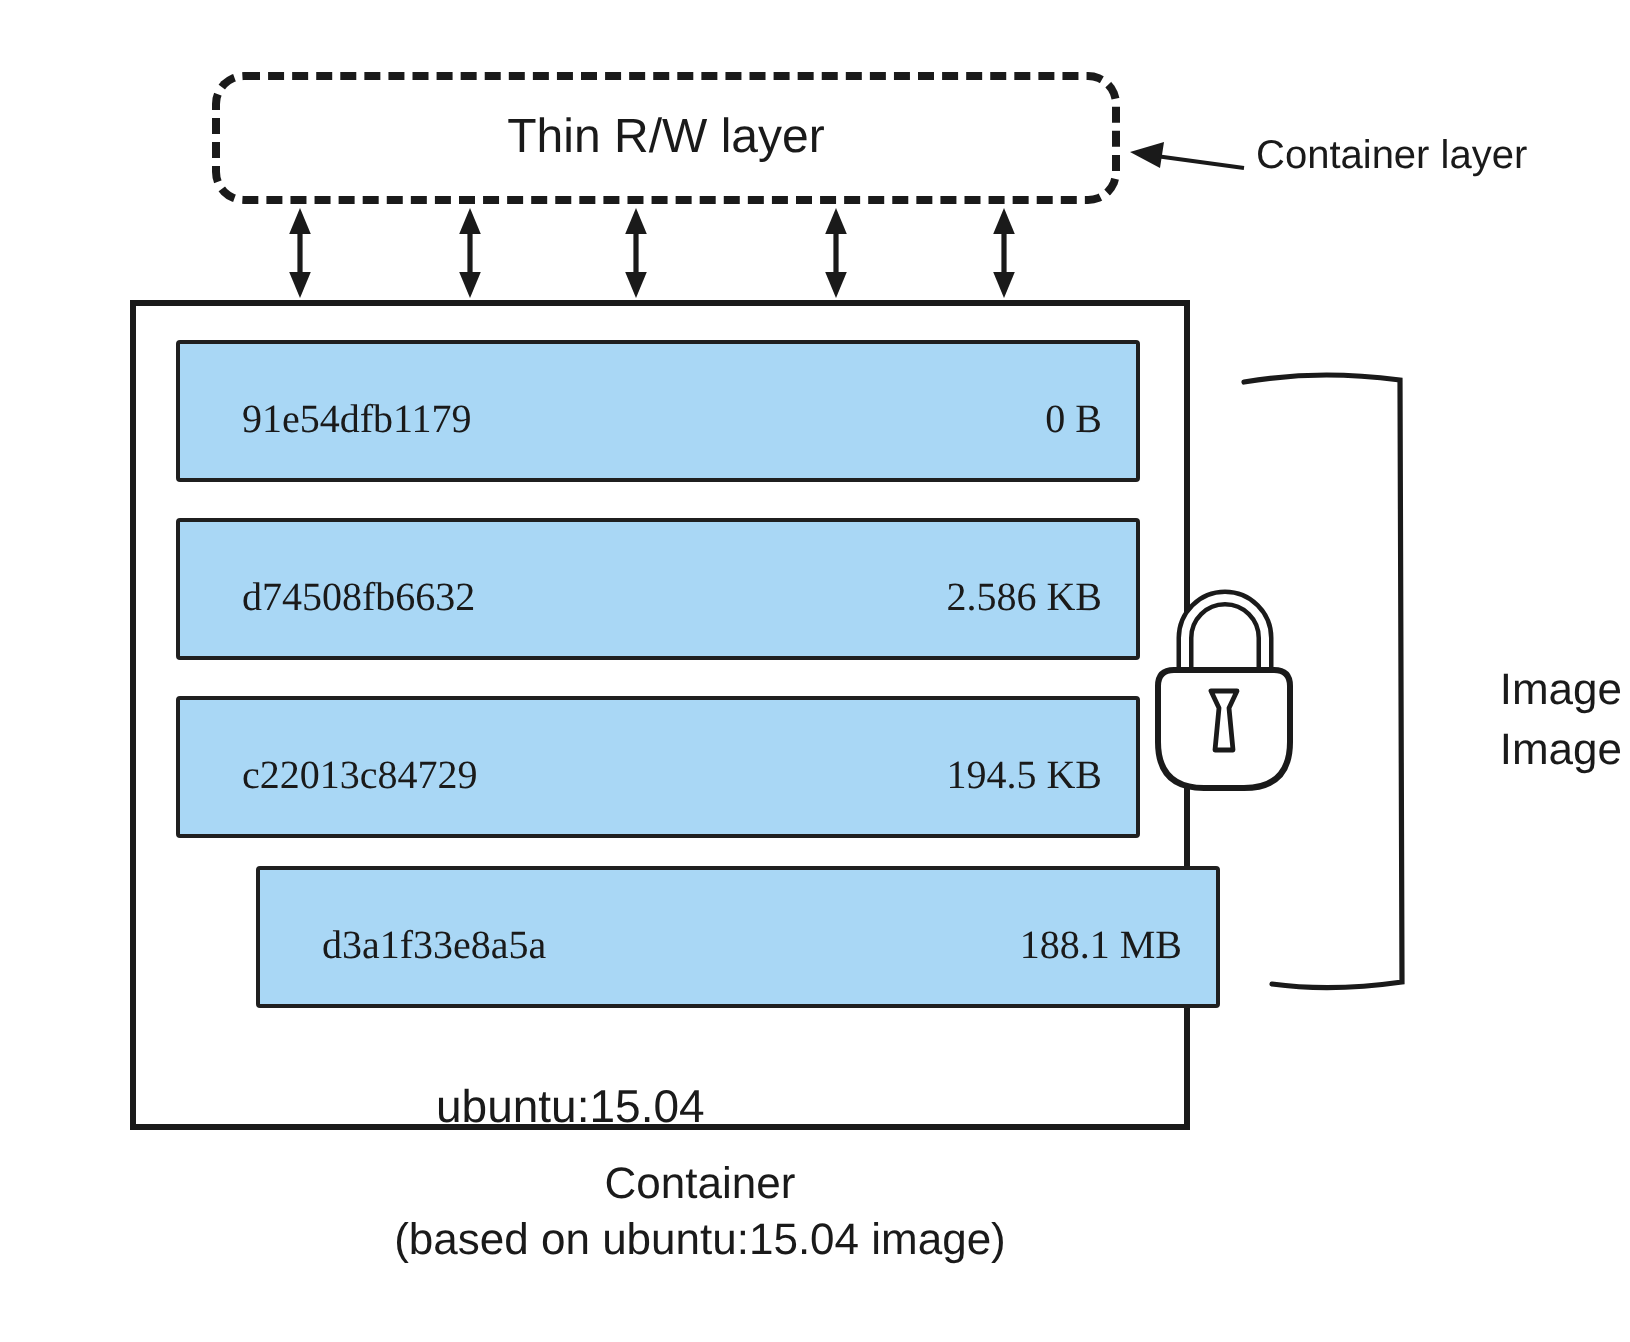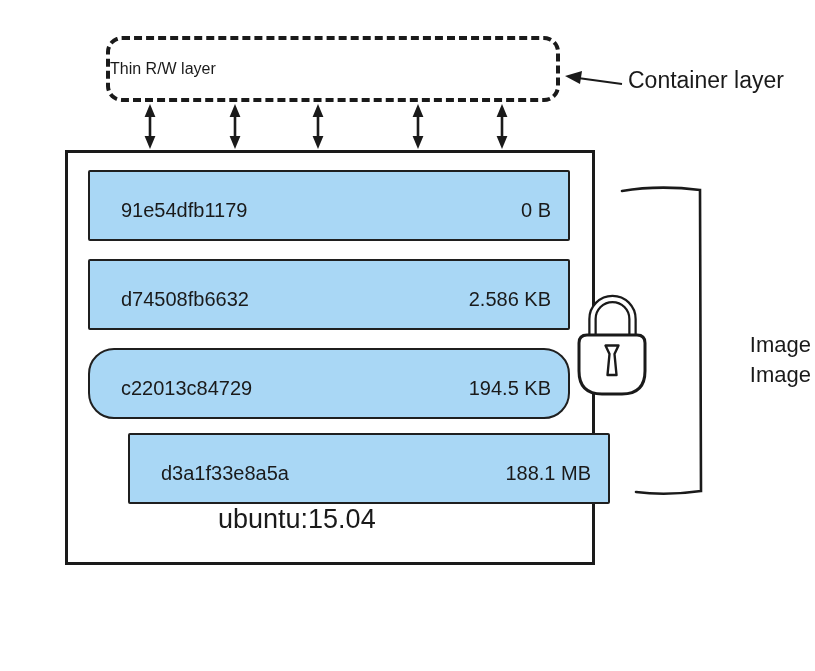--- a/index.html
+++ b/index.html
@@ -13,57 +13,58 @@
     overflow: hidden;
   }
   .abs { position: absolute; }
 
   
   .thin-layer {
     left: 106px; top: 36px; width: 454px; height: 66px;
     box-sizing: border-box;
     border: 4px dashed var(--stroke, #1a1a1a);
     border-radius: 16px;
-    display: flex; align-items: center; justify-content: flex-start;
-    font-size: 16px;
+    display: flex; align-items: center; justify-content: center;
+    font-size: 24px;
   }
 
   
   .callout-label {
     left: 628px; top: 67px;
-    font-size: 23px; white-space: nowrap;
+    font-size: 20px; white-space: nowrap;
   }
 
   
   .container-box {
     left: 65px; top: 150px; width: 530px; height: 415px;
     box-sizing: border-box;
     border: 3px solid var(--stroke, #1a1a1a);
     background: #ffffff;
   }
 
   
   .layer-row {
     left: 88px; width: 482px; height: 71px;
     box-sizing: border-box;
     background: var(--layer-fill, #a9d7f5);
     border: 2.5px solid #1f1f1f;
     border-radius: 2px;
     display: flex; align-items: center; justify-content: space-between;
     padding: 10px 17px 0 31px;
     font-size: 20px;
+    font-family: Liberation Serif, serif;
   }
   .row1 { top: 170px; }
   .row2 { top: 259px; }
-  .row3 { top: 348px; border-radius: 26px; }
+  .row3 { top: 348px; }
   .row4 { top: 433px; margin-left: 40px; }
 
   .base-image-label {
-    left: 218px; top: 504px;
-    font-size: 27px; white-space: nowrap;
+    left: 218px; top: 540px;
+    font-size: 23px; white-space: nowrap;
   }
 
   .caption {
     left: 90px; top: 578px; width: 520px;
     text-align: center;
     font-size: 22px; line-height: 28px;
   }
 
   .image-layers-label {
     left: 706px; top: 330px; width: 105px;
@@ -103,20 +104,24 @@
     <span>c22013c84729</span>
     <span>194.5 KB</span>
   </div>
   <div class="abs layer-row row4">
     <span>d3a1f33e8a5a</span>
     <span>188.1 MB</span>
   </div>
 
   <div class="abs base-image-label">ubuntu:15.04</div>
 
+  <div class="abs caption">
+    <div>Container</div>
+    <div>(based on ubuntu:15.04 image)</div>
+  </div>
 
   <div class="abs image-layers-label">
     <div>Image</div>
     <div>Image</div>
   </div>
 
   <svg class="overlay" viewBox="0 0 815 671">
 
     <g stroke="currentColor" fill="currentColor" stroke-width="2.6">
       <line x1="150" y1="114" x2="150" y2="139"></line>

